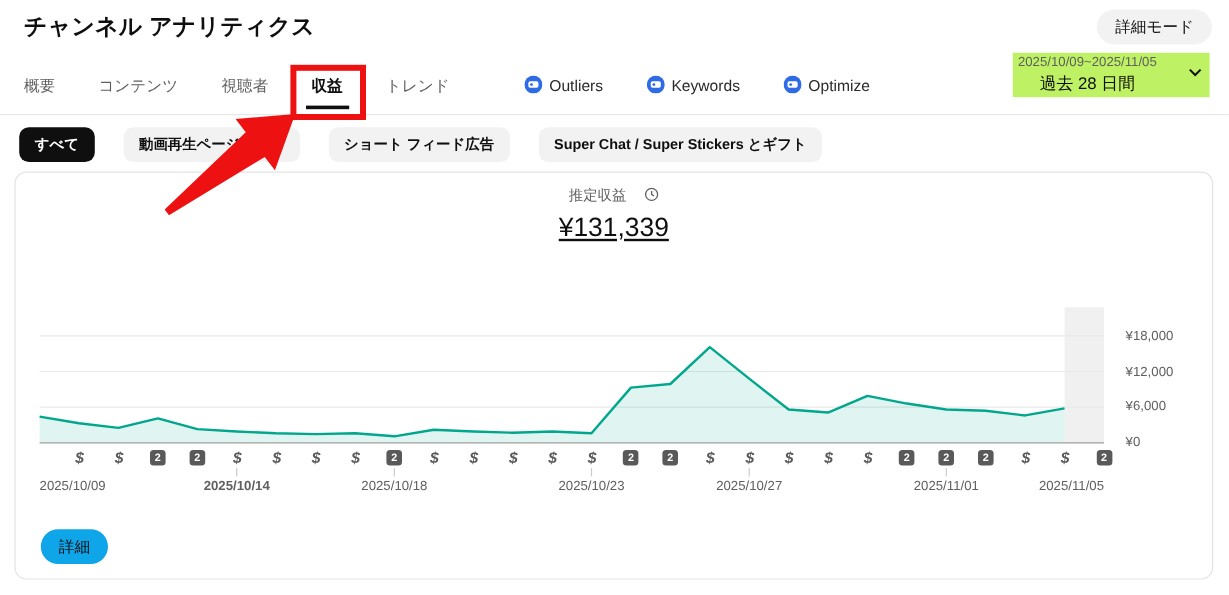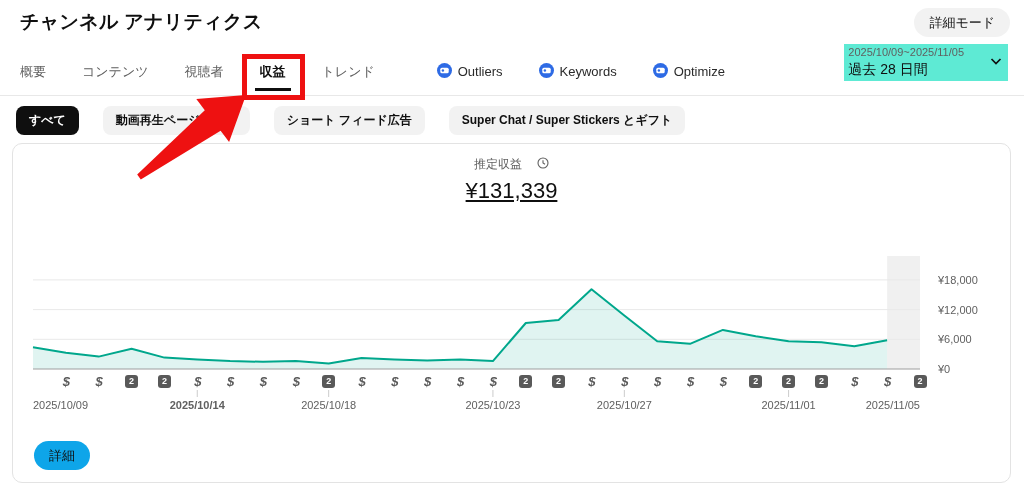--- a/index.html
+++ b/index.html
@@ -21,23 +21,23 @@
   .tab.active{ color:#0f0f0f; font-weight:700; }
   .tab-underline{ position:absolute; bottom:4px; left:50%; transform:translateX(-50%);
                   width:36px; height:3px; background:#0f0f0f; }
   .tab.ext{ gap:6px; color:#2a2a2a; font-weight:500; }
   .tab.ext-first{ margin-left:26px; }
   .red-box{ position:absolute; left:-18px; top:6px; width:calc(100% + 37px); height:46px;
             box-sizing:border-box; border:5px solid #ee1111; pointer-events:none; z-index:40; }
 
   
   .date-picker{ position:absolute; right:16px; top:44px; display:flex; align-items:center; gap:24px;
-                cursor:pointer; background:#5eead4; padding:2px 4px; }
+                cursor:pointer; background:#bef264; padding:2px 4px; }
   .date-range{ font-size:11px; color:#606060; margin-bottom:3px; }
-  .date-period{ font-size:14px; color:#0f0f0f; }
+  .date-period{ font-size:14px; color:#0f0f0f;text-align:center; }
 
   
   .chips{ position:absolute; left:16px; top:106px; display:flex; gap:24px; }
   .chip{ height:29px; padding:0 13px; border:none; border-radius:8px; background:#f2f2f2;
          display:flex; align-items:center; font-size:12px; font-weight:600; color:#0f0f0f;
          font-family:inherit; white-space:nowrap; cursor:pointer; }
   .chip.selected{ background:#0f0f0f; color:#fff; }
 
   
   .card{ position:absolute; left:12px; top:143px; width:997px; height:338px; background:#fff;

